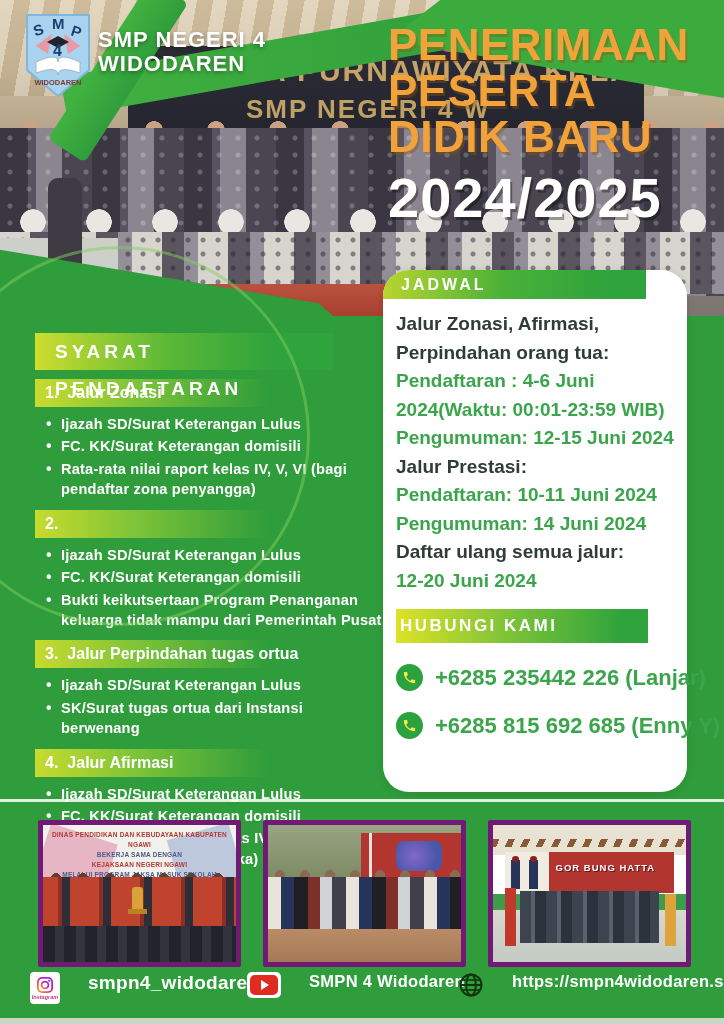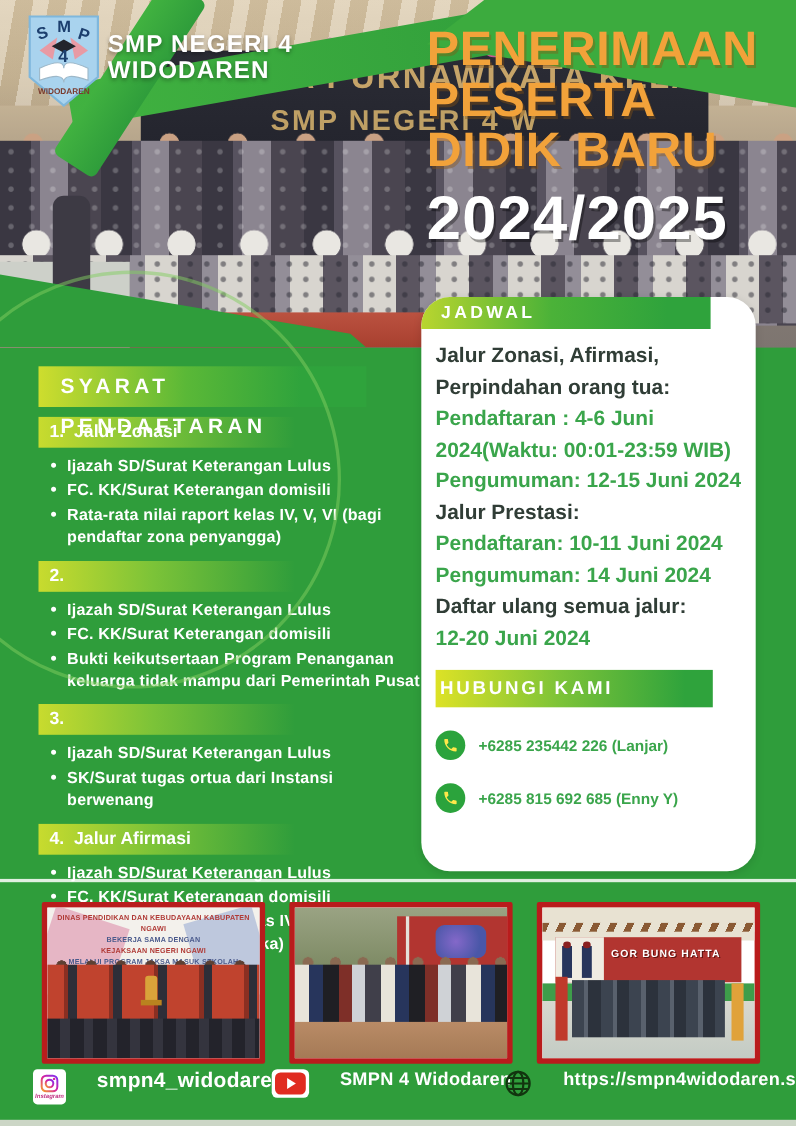--- a/index.html
+++ b/index.html
@@ -55,26 +55,26 @@
   
   .card{position:absolute;left:383px;top:270px;width:304px;height:522px;background:#fff;border-radius:26px;z-index:8;box-shadow:0 2px 8px rgba(0,0,0,.12);}
   .card-header{position:absolute;left:0;top:0;width:263px;height:29px;line-height:29px;border-radius:26px 0 0 0;background:linear-gradient(90deg,#b9d52f 0%,#4bb238 45%,#2fa33c 85%);color:#fff;font-weight:800;font-size:16px;letter-spacing:3px;padding-left:18px;}
   .card-body{position:absolute;left:13px;top:40px;width:280px;}
   .card-body p{margin:0;font-size:19px;font-weight:700;line-height:1.5;}
   .jd-dark{color:#303d36;}
   .jd-green{color:#3aa54b;}
   .contact-bar{margin-top:14px;width:252px;height:34px;line-height:34px;padding-left:4px;background:linear-gradient(90deg,#dde226 0%,#7cc338 45%,#2fa33c 90%);color:#fff;font-weight:800;font-size:17px;letter-spacing:2.5px;}
   .phone-row{display:flex;align-items:center;gap:12px;margin-top:21px;}
   .phone-badge{width:27px;height:27px;border-radius:50%;background:#2ba33c;display:flex;align-items:center;justify-content:center;flex:0 0 27px;}
-  .phone-num{color:#3aa54b;font-weight:700;font-size:14px;white-space:nowrap;}
+  .phone-num{color:#3aa54b;font-weight:700;font-size:22px;white-space:nowrap;}
 
   
   .separator{position:absolute;left:0;top:799px;width:724px;height:3px;background:rgba(255,255,255,.85);z-index:4;}
   .photos{position:absolute;left:38px;top:820px;width:653px;height:147px;display:flex;gap:22px;z-index:5;}
-  .photo-frame{flex:1;background:#fff;border:5px solid #b91c1c;border-radius:2px;position:relative;overflow:hidden;}
+  .photo-frame{flex:1;background:#fff;border:5px solid #701a75;border-radius:2px;position:relative;overflow:hidden;}
   .ph-inner{position:absolute;inset:0;overflow:hidden;}
 
   
   .p1-banner{position:absolute;left:0;top:0;width:100%;height:58%;background:#f3f1ec;}
   .p1-shape-pink{position:absolute;left:-12px;top:6px;width:70px;height:120px;background:rgba(216,110,150,.45);transform:rotate(18deg);}
   .p1-shape-blue{position:absolute;right:-10px;top:4px;width:64px;height:120px;background:rgba(110,140,200,.4);transform:rotate(-16deg);}
   .p1-txt{position:relative;text-align:center;padding-top:5px;font-weight:700;font-size:6.5px;line-height:1.55;color:#b03a36;letter-spacing:.2px;}
   .p1-txt .alt{color:#4a5a8c;}
   .p1-people{position:absolute;left:0;bottom:0;width:100%;height:62%;background:repeating-linear-gradient(90deg,#c0432e 0 15px,#8a2f22 15px 19px,#2e2e38 19px 27px,#c0432e 27px 41px);}
   .p1-people:after{content:"";position:absolute;left:0;bottom:0;width:100%;height:42%;background:repeating-linear-gradient(90deg,#23232b 0 12px,#34343e 12px 21px);}
@@ -189,20 +189,21 @@
       <span>2.</span>
     </div>
     <ul class="req-list">
       <li>Ijazah SD/Surat Keterangan Lulus</li>
       <li>FC. KK/Surat Keterangan domisili</li>
       <li>Bukti keikutsertaan Program Penanganan keluarga tidak mampu dari Pemerintah Pusat</li>
     </ul>
 
     <div class="sec-header">
       <span>3.</span>
+      <span>Jalur Perpindahan tugas ortua</span>
     </div>
     <ul class="req-list">
       <li>Ijazah SD/Surat Keterangan Lulus</li>
       <li>SK/Surat tugas ortua dari Instansi berwenang</li>
     </ul>
 
     <div class="sec-header">
       <span>4.</span>
       <span>Jalur Afirmasi</span>
     </div>

